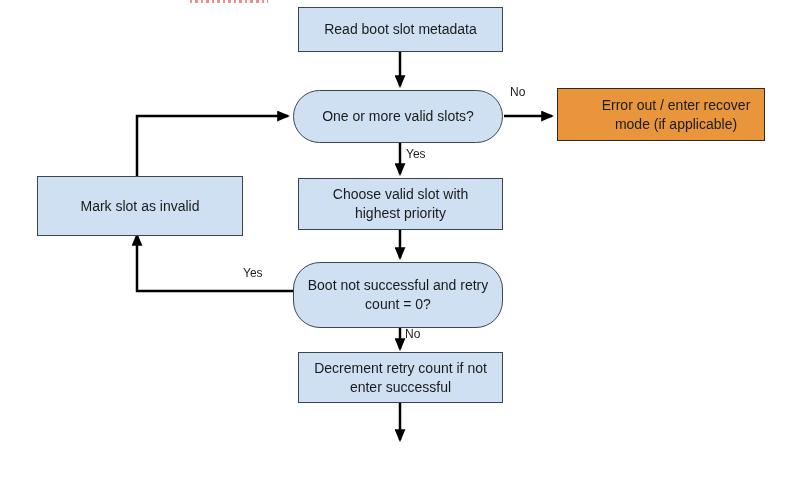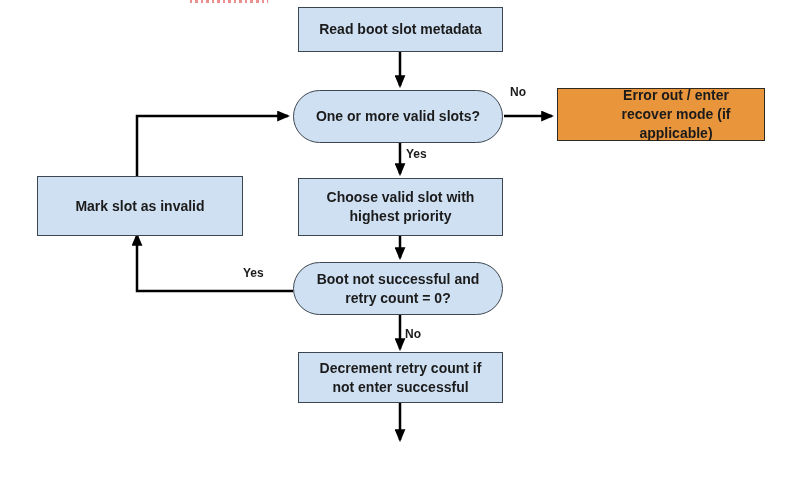--- a/index.html
+++ b/index.html
@@ -7,21 +7,20 @@
     padding: 0;
     background: #ffffff;
     font-family: "Liberation Sans", sans-serif;
   }
   #canvas {
     position: relative;
     width: 786px;
     height: 491px;
     background: #ffffff;
     overflow: hidden;
-    font-weight: bold;
   }
   #arrow-layer {
     position: absolute;
     left: 0; top: 0;
     width: 786px; height: 491px;
     pointer-events: none;
   }
   .node {
     position: absolute;
     box-sizing: border-box;
@@ -46,22 +45,22 @@
   .edge-label {
     position: absolute;
     font-size: 12px;
     color: #1b1b1b;
     white-space: nowrap;
   }
   
   #node-read       { left: 298px; top: 7px;   width: 205px; height: 45px; }
   #node-valid      { left: 293px; top: 90px;  width: 210px; height: 53px; }
   #node-error      { left: 557px; top: 88px;  width: 208px; height: 53px; padding-left: 40px; }
-  #node-choose     { left: 298px; top: 178px; width: 205px; height: 58px; }
-  #node-bootcheck  { left: 293px; top: 262px; width: 210px; height: 53px; }
+  #node-choose     { left: 298px; top: 178px; width: 205px; height: 52px; }
+  #node-bootcheck  { left: 293px; top: 262px; width: 210px; height: 66px; }
   #node-mark       { left: 37px;  top: 176px; width: 206px; height: 60px; }
   #node-decrement  { left: 298px; top: 352px; width: 205px; height: 51px; }
   #node-load       { left: 298px; top: 443px; width: 205px; height: 48px; }
 
   #label-valid-no   { left: 510px; top: 85px;  }
   #label-valid-yes  { left: 406px; top: 147px; }
   #label-boot-yes   { left: 243px; top: 266px; }
   #label-boot-no    { left: 405px; top: 327px; }
 
   #red-marks {

